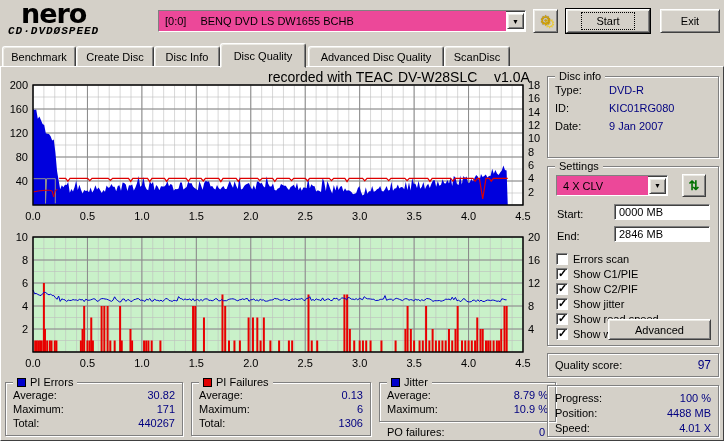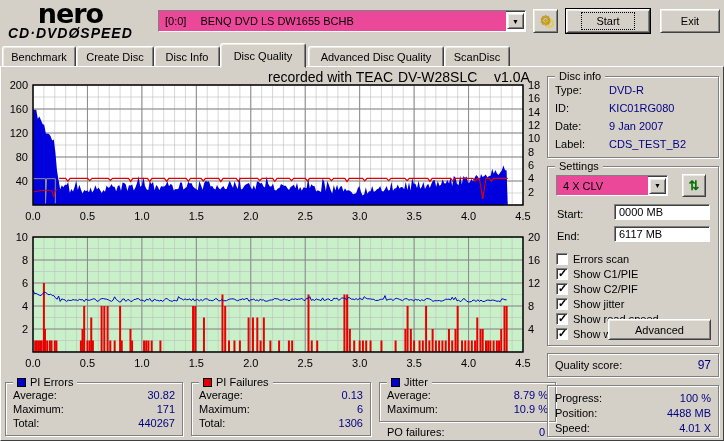--- a/index.html
+++ b/index.html
@@ -12,21 +12,21 @@
   .sunken { background:#fff; border:1px solid; border-color:#808080 #fff #fff #808080; box-shadow: inset 1px 1px 0 #404040; }
   .btn { display:flex; align-items:center; justify-content:center; cursor:pointer; font-size:11px; }
   .btn.default { outline:1px solid #000; }
   .btn .focus { border:1px dotted #000; padding:2px 14px; }
   .groupbox { border:1px solid #808080; box-shadow: 1px 1px 0 #fff, inset 1px 1px 0 #fff; position:absolute; }
   .legend { position:absolute; top:-7px; left:7px; background:#d4d0c8; padding:0 4px; display:flex; align-items:center; gap:4px; }
   .sq { width:9px; height:9px; border:1px solid #000; display:inline-block; }
 
   
   .logo-nero { font-size:27px; font-weight:bold; letter-spacing:-1px; line-height:22px; font-family:"DejaVu Sans",sans-serif; }
-  .logo-sub { font-size:14px; font-weight:bold; font-style:italic; letter-spacing:1px; font-family:Liberation Sans, sans-serif; }
+  .logo-sub { font-size:11px; font-weight:bold; font-style:italic; letter-spacing:1px; font-family:Liberation Mono, monospace; }
   .combo { display:flex; align-items:center; }
   .combo .field { flex:1; height:100%; display:flex; align-items:center; gap:14px; padding-left:6px; background:#ec4899; overflow:hidden; white-space:nowrap; }
   .combo .drop { width:17px; height:16px; margin:1px; font-size:7px; }
   .gears { font-size:13px; color:#d9a700; text-shadow:0 0 1px #604000, 4px 3px 0 #e8c93a; line-height:10px; }
 
   
   .tab { position:absolute; top:46px; height:21px; background:#d4d0c8; border:1px solid; border-color:#fff #404040 #d4d0c8 #fff; box-shadow: inset 1px 1px 0 #ecebe5, inset -1px 0 0 #808080; border-radius:3px 3px 0 0; display:flex; align-items:center; justify-content:center; cursor:pointer; padding:0 8px; }
   .tab.active { top:43px; height:25px; z-index:5; padding:0 10px; }
   .page { position:absolute; left:0; top:66px; width:724px; height:375px; border-top:1px solid #fff; border-left:1px solid #fff; border-right:1px solid #404040; border-bottom:1px solid #404040; }
 
@@ -471,24 +471,20 @@
         <span class="val" style="width:102px;">DVD-R</span>
       </div>
     <div class="row" style="height:18px;">
         <span>ID:</span>
         <span class="val" style="width:102px;">KIC01RG080</span>
       </div>
     <div class="row" style="height:18px;">
         <span>Date:</span>
         <span class="val" style="width:102px;">9 Jan 2007</span>
       </div>
-    <div class="row" style="height:18px;">
-        <span>Label:</span>
-        <span class="val" style="width:102px;">CDS_TEST_B2</span>
-      </div>
   </div>
 </div>
 
 <div class="groupbox" style="left:547px; top:166px; width:172px; height:180px;">
   <div class="legend">
       <span>Settings</span>
     </div>
 
   <div class="abs sunken combo" style="left:8px; top:8px; width:112px; height:21px;">
     <div class="field">
@@ -500,21 +496,21 @@
     <span style="color:#007000; font-weight:bold; font-size:13px;">⇅</span>
   </button>
 
   <span class="abs" style="left:9px; top:41px;">Start:</span>
   <div class="abs sunken field18" style="left:66px; top:37px; width:96px;">
       <span>0000 MB</span>
     </div>
 
   <span class="abs" style="left:9px; top:63px;">End:</span>
   <div class="abs sunken field18" style="left:66px; top:59px; width:96px;">
-      <span>6117 MB</span>
+      <span>2846 MB</span>
     </div>
 
   <div class="abs" style="left:0; top:84px; width:100%;">
     <div class="checkrow">
         <span class="checkbox"></span>
         <span>Errors scan</span>
       </div>
     <div class="checkrow">
         <span class="checkbox checked"></span>
         <span>Show C1/PIE</span>

